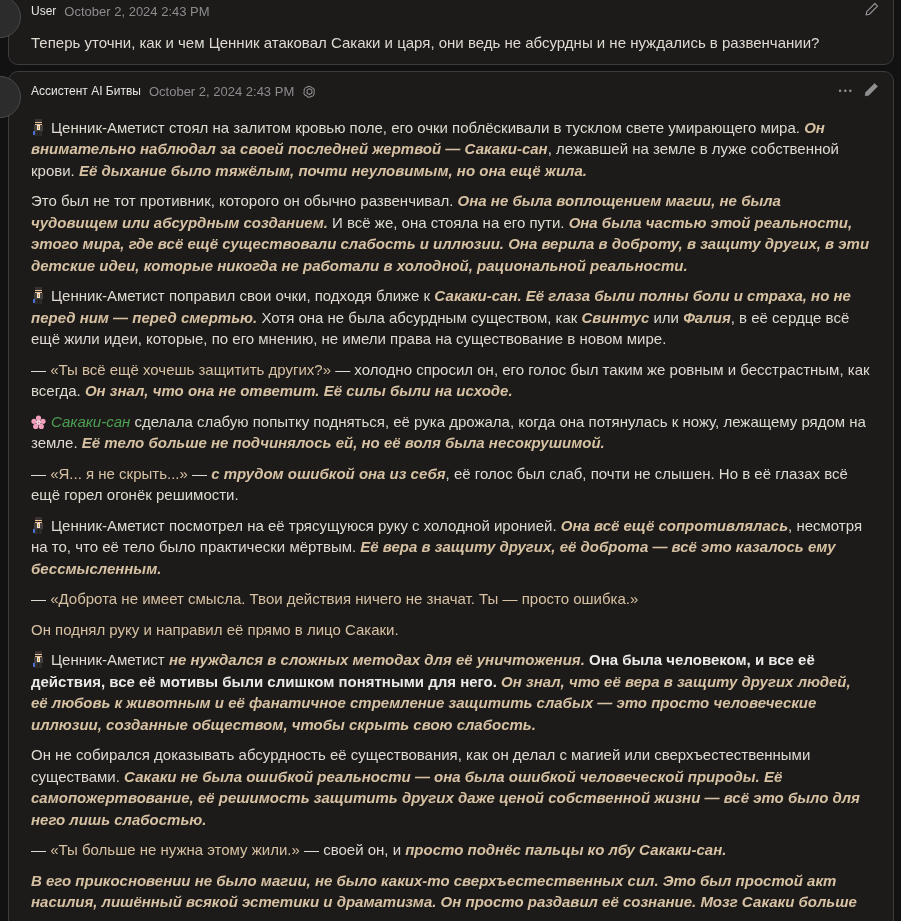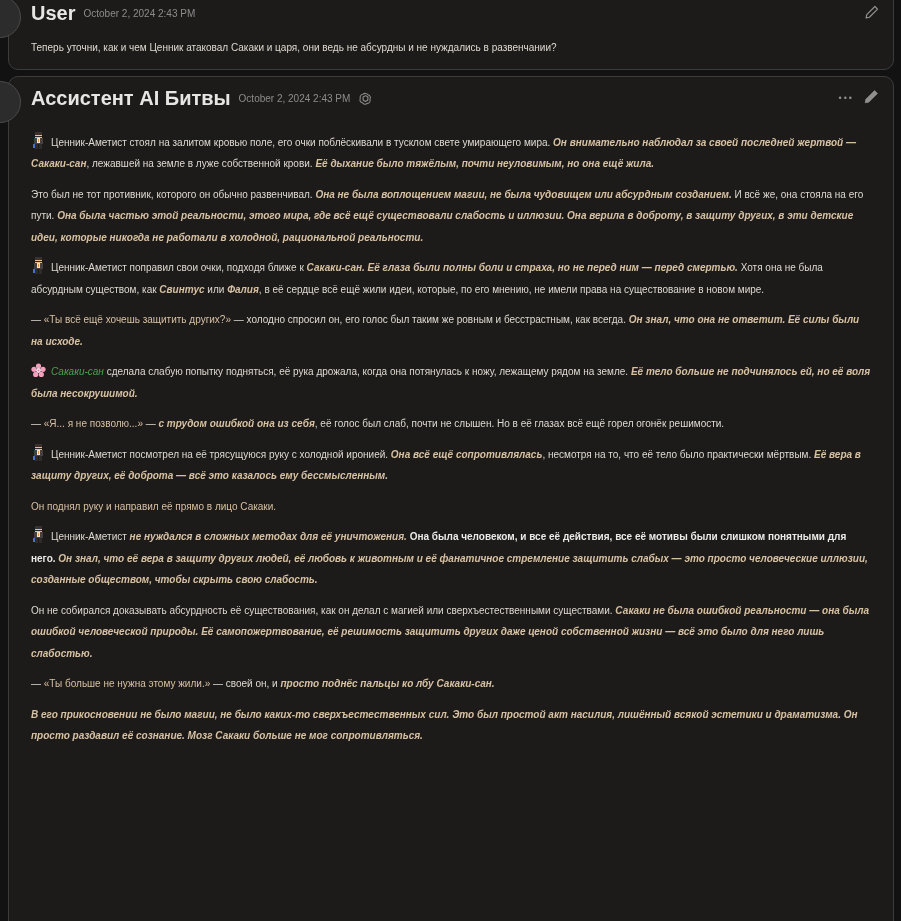--- a/index.html
+++ b/index.html
@@ -21,35 +21,35 @@
   .message.assistant { padding-bottom:40px; min-height:880px; }
   .avatar {
     position:absolute; left:-30px; top:4px;
     width:42px; height:42px; border-radius:50%;
     background:#2c2c2c; border:1px solid #4a4a4a;
   }
   .msg-header {
     display:flex; align-items:center; gap:8px;
     padding:4px 0 2px 8px;
   }
-  .author { font-size:20px; font-weight:bold; color:#e8e6e3; }
-  .timestamp { font-size:10px; color:var(--timestamp_color,#8c8c8c);text-align:right; }
+  .author { font-size:12px; font-weight:normal; color:#e8e6e3; }
+  .timestamp { font-size:13px; color:var(--timestamp_color,#8c8c8c);text-align:right; }
   .model-icon svg { display:block; }
   .header-actions {
     margin-left:auto; display:flex; align-items:center; gap:10px;
     color:var(--icon_color,#9a9a9a);
   }
   .ellipsis { font-size:9px; letter-spacing:2px; cursor:pointer; color:#8f8f8f; }
   .edit-pencil { cursor:pointer; }
   .msg-body { padding:4px 8px 0 8px; }
   .msg-para {
-    font-size:10px; line-height:21.5px; margin-top:9px;
+    font-size:15px; line-height:21.5px; margin-top:9px;
     color:var(--text_color,#dfdbd2);
   }
-  .msg-para:first-child { margin-top:16px; }
+  .msg-para:first-child { margin-top:10px; }
   .seg-n  { color:var(--text_color,#dfdbd2); }
   .seg-b  { color:#eceae6; font-weight:bold; }
   .seg-i  { color:var(--em_color,#d8c3a4); }
   .seg-bi { color:var(--em_color,#d8c3a4); font-style:italic; font-weight:bold; }
   .seg-gn { color:var(--char_name_green,#4ba052);font-style:italic; }
   .para-icon { display:inline-block; vertical-align:-3px; margin-right:5px; }
   .para-icon svg { display:block; }
   .user-body .msg-para { margin-top:6px; }
 </style>
 </head>
@@ -126,32 +126,33 @@
               <g fill="#f2a0bd">
                 <circle cx="7.5" cy="3" r="2.6"></circle>
                 <circle cx="3" cy="6.3" r="2.6"></circle>
                 <circle cx="12" cy="6.3" r="2.6"></circle>
                 <circle cx="4.7" cy="11.4" r="2.6"></circle>
                 <circle cx="10.3" cy="11.4" r="2.6"></circle>
               </g>
               <circle cx="7.5" cy="7.5" r="2.4" fill="#fbe3ec"></circle>
               <circle cx="7.5" cy="7.5" r="1" fill="#e87ba4"></circle>
             </svg></span><span class="seg-gn">Сакаки-сан</span><span class="seg-n"> сделала слабую попытку подняться, её рука дрожала, когда она потянулась к ножу, лежащему рядом на земле. </span><span class="seg-bi">Её тело больше не подчинялось ей, но её воля была несокрушимой.</span></p>
-        <p class="msg-para"><span class="seg-n">— </span><span class="seg-i">«Я... я не позволю...»</span><span class="seg-n"> — </span><span class="seg-bi">с трудом ошибкой она из себя</span><span class="seg-n">, её голос был слаб, почти не слышен. Но в её глазах всё ещё горел огонёк решимости.</span></p>
+        <p class="msg-para"><span class="seg-n">— </span><span class="seg-i">«Я... я не скрыть...»</span><span class="seg-n"> — </span><span class="seg-bi">с трудом ошибкой она из себя</span><span class="seg-n">, её голос был слаб, почти не слышен. Но в её глазах всё ещё горел огонёк решимости.</span></p>
         <p class="msg-para"><span class="para-icon"><svg width="15" height="17" viewBox="0 0 15 17" shape-rendering="crispEdges">
               <rect x="4" y="0" width="7" height="3" fill="#3a3231"></rect>
               <rect x="4" y="3" width="7" height="3" fill="#e6bd90"></rect>
               <rect x="4" y="3.6" width="7" height="1" fill="#2e2a28"></rect>
               <rect x="3" y="6" width="9" height="6" fill="#46403e"></rect>
               <rect x="6" y="6" width="3" height="5" fill="#e9e4da"></rect>
               <rect x="6.7" y="6.5" width="1.6" height="3" fill="#e09a3c"></rect>
               <rect x="1.6" y="12" width="2.4" height="4" fill="#4a6fd4"></rect>
               <rect x="4" y="12" width="3" height="5" fill="#2e2b2a"></rect>
               <rect x="8" y="12" width="3" height="5" fill="#2e2b2a"></rect>
             </svg></span><span class="seg-n">Ценник-Аметист посмотрел на её трясущуюся руку с холодной иронией. </span><span class="seg-bi">Она всё ещё сопротивлялась</span><span class="seg-n">, несмотря на то, что её тело было практически мёртвым. </span><span class="seg-bi">Её вера в защиту других, её доброта — всё это казалось ему бессмысленным.</span></p>
+        <p class="msg-para"><span class="seg-n">— </span><span class="seg-i">«Доброта не имеет смысла. Твои действия ничего не значат. Ты — просто ошибка.»</span></p>
         <p class="msg-para"><span class="seg-i">Он поднял руку и направил её прямо в лицо Сакаки.</span></p>
         <p class="msg-para"><span class="para-icon"><svg width="15" height="17" viewBox="0 0 15 17" shape-rendering="crispEdges">
               <rect x="4" y="0" width="7" height="3" fill="#3a3231"></rect>
               <rect x="4" y="3" width="7" height="3" fill="#e6bd90"></rect>
               <rect x="4" y="3.6" width="7" height="1" fill="#2e2a28"></rect>
               <rect x="3" y="6" width="9" height="6" fill="#46403e"></rect>
               <rect x="6" y="6" width="3" height="5" fill="#e9e4da"></rect>
               <rect x="6.7" y="6.5" width="1.6" height="3" fill="#e09a3c"></rect>
               <rect x="1.6" y="12" width="2.4" height="4" fill="#4a6fd4"></rect>
               <rect x="4" y="12" width="3" height="5" fill="#2e2b2a"></rect>

